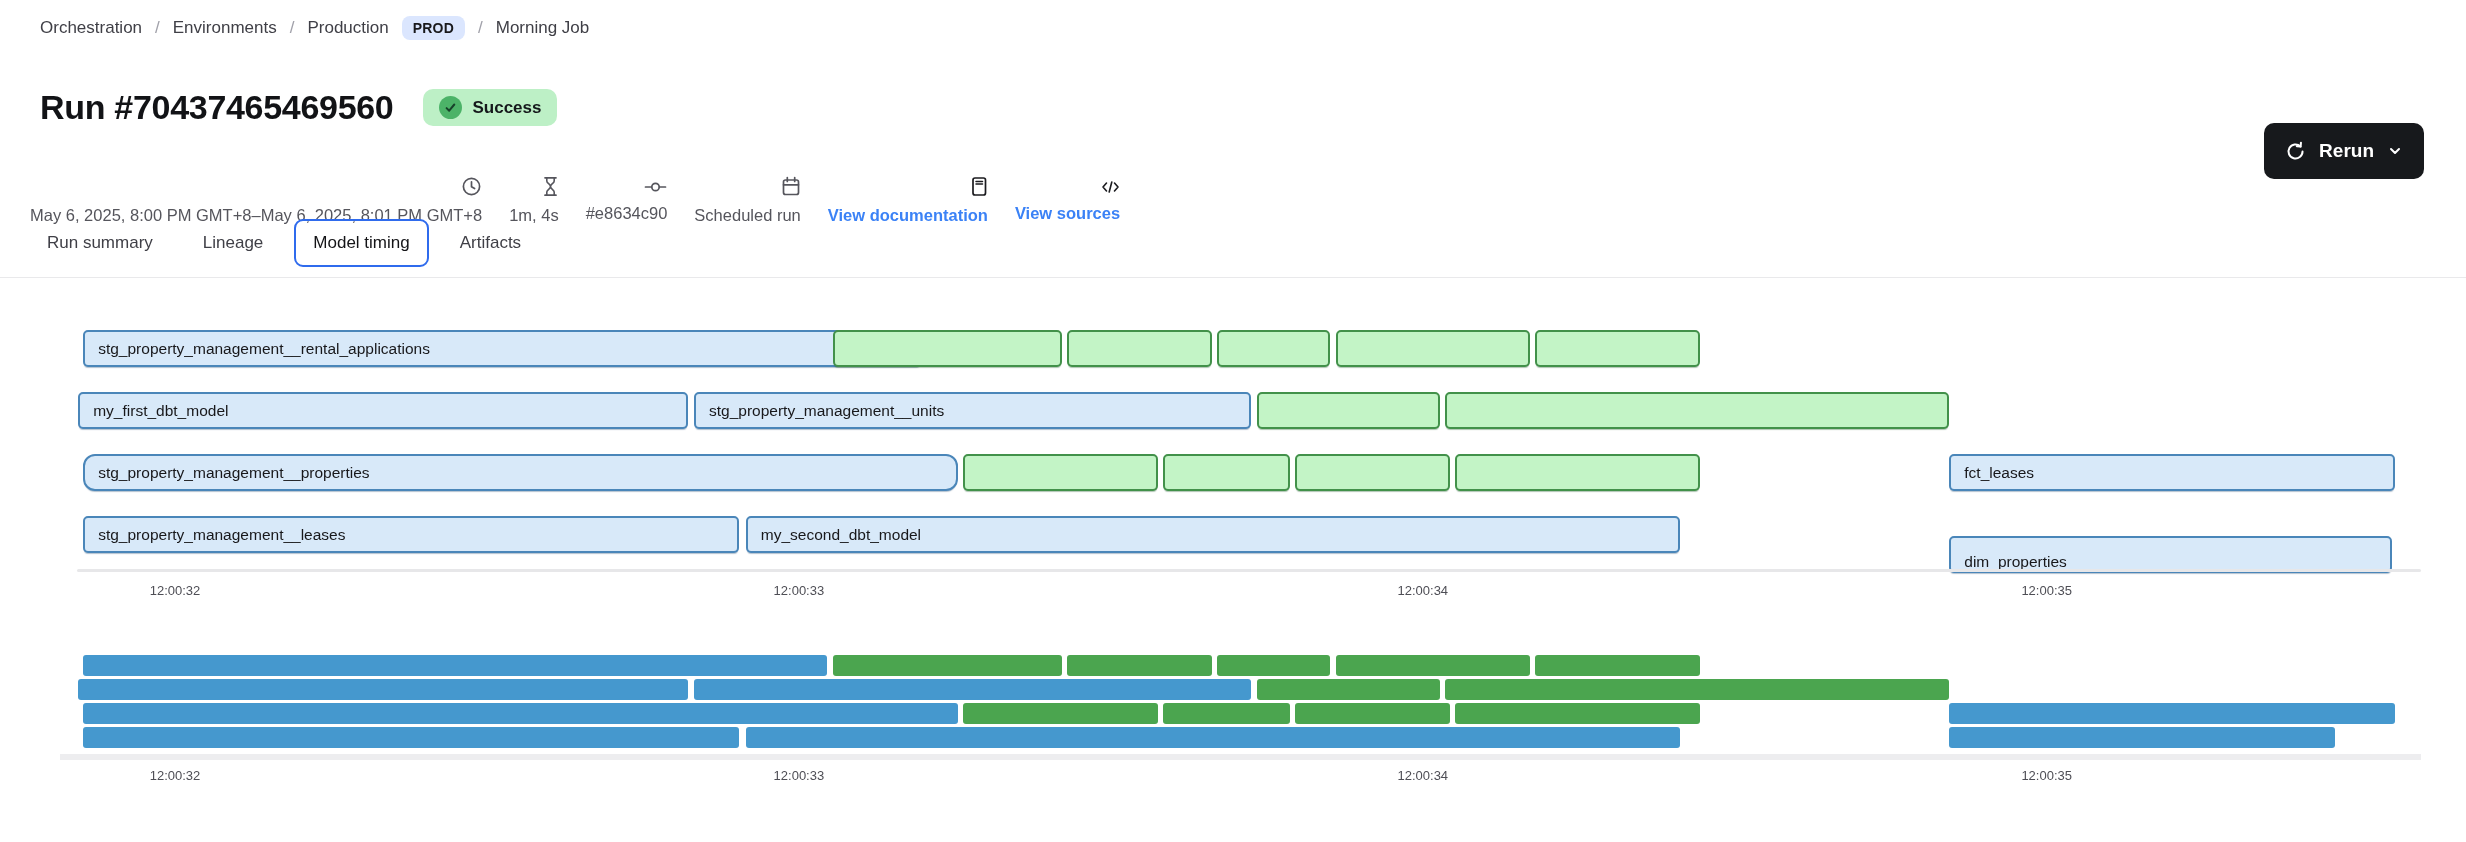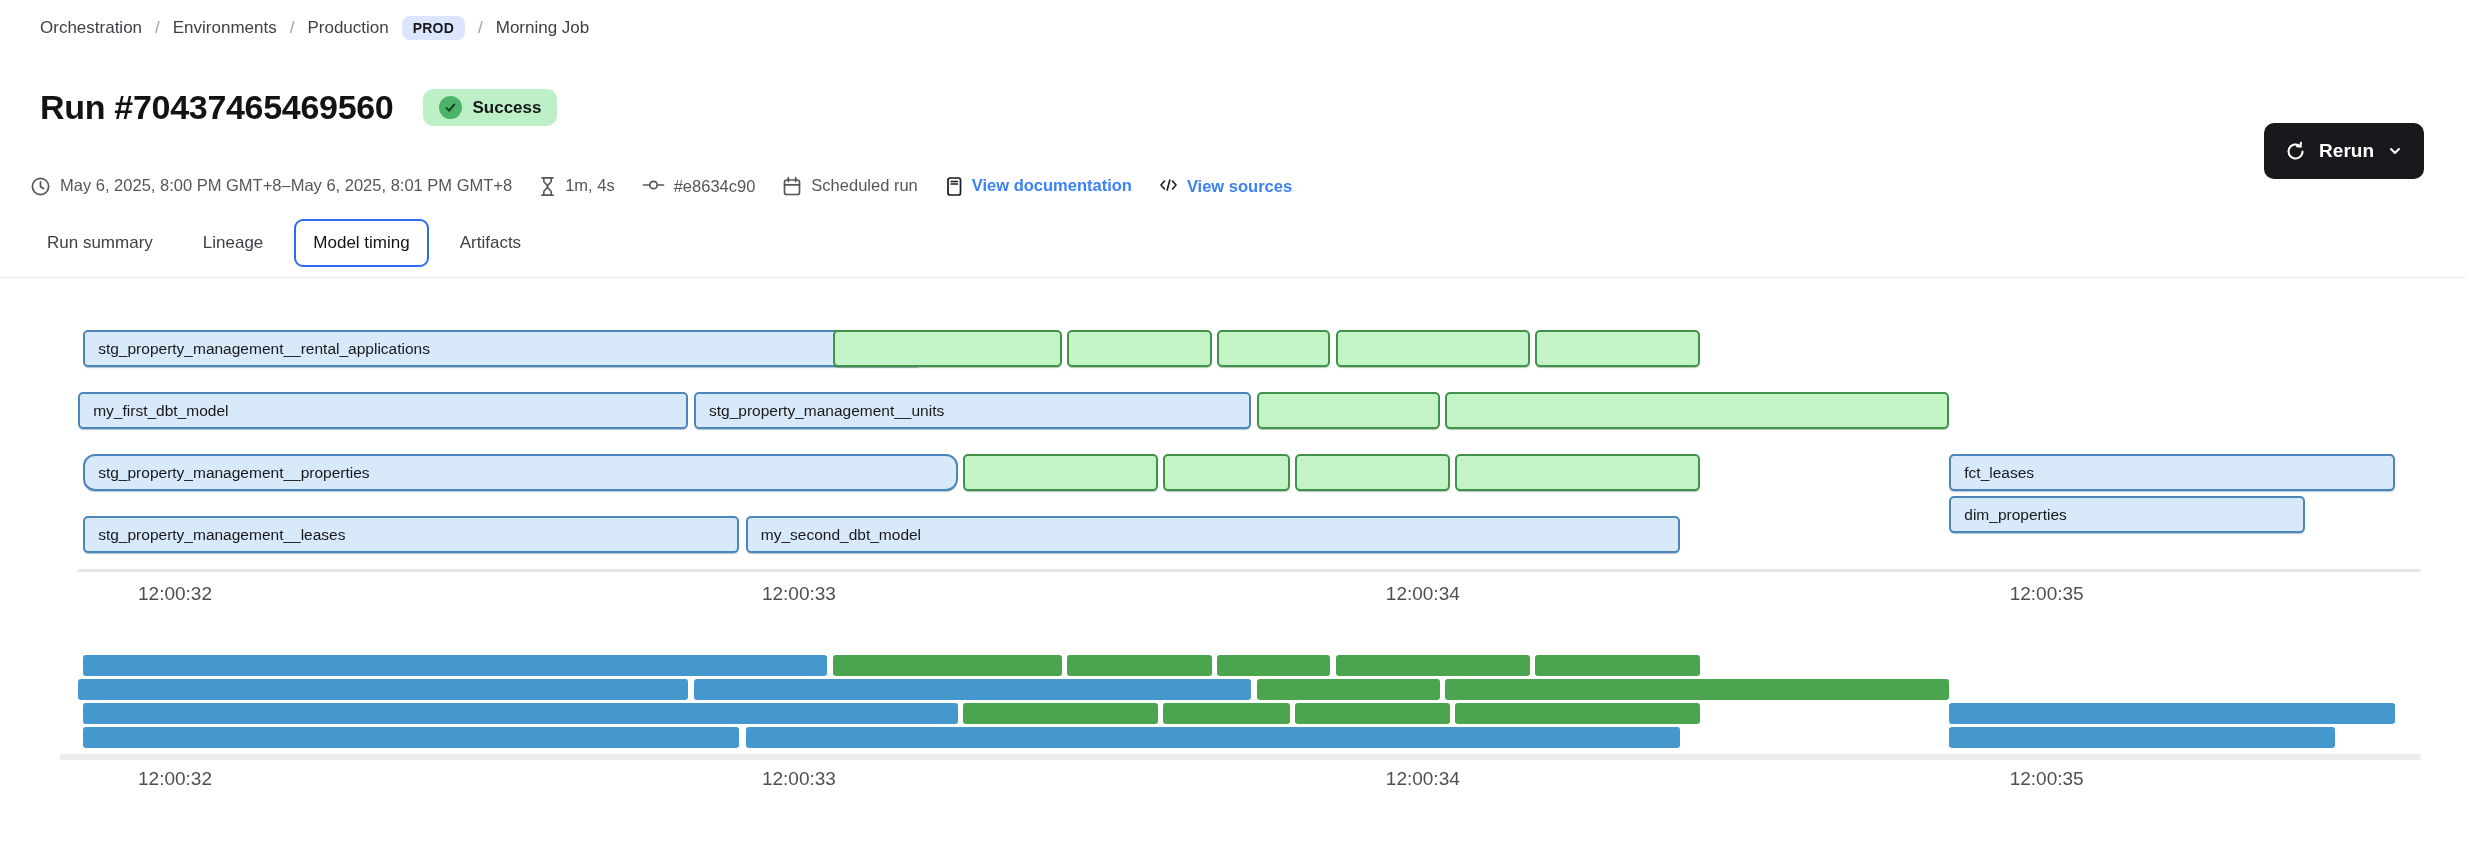--- a/index.html
+++ b/index.html
@@ -24,21 +24,21 @@
                   display:flex; align-items:center; justify-content:center; flex:0 0 auto; }
 
   
   .rerun-btn { position:absolute; top:123px; right:42px; height:56px; background:var(--rerun-bg);
                border:none; border-radius:10px; display:flex; align-items:center; gap:13px;
                padding:0 21px; color:#fff; font-size:19px; font-weight:600; cursor:pointer; }
 
   
   .meta-row { position:absolute; left:30px; top:176px; display:flex; align-items:center; gap:27px;
               font-size:16.5px; color:#55555c; }
-  .meta-item { display:flex; align-items:flex-start; gap:9px; white-space:nowrap; }
+  .meta-item { display:flex; align-items:flex-end; gap:9px; white-space:nowrap;flex-direction:column; }
   .meta-link { color:#3b82f6; font-weight:700; text-underline-offset:4px;
                text-decoration-thickness:1.5px; cursor:pointer; }
 
   
   .tabs { position:absolute; left:28px; top:219px; display:flex; align-items:center; gap:12px; }
   .tab { padding:12px 17px; font-size:17px; font-weight:500; color:#3f3f46; border:2.5px solid transparent;
          border-radius:9px; cursor:pointer; white-space:nowrap; }
   .tab.selected { border-color:var(--accent); color:#141417; }
   .tabs-divider { position:absolute; left:0; top:277px; width:2466px; height:1px; background:#e9e9eb; }
 
@@ -48,21 +48,21 @@
                           box-shadow:0 2px 1px -1px rgba(40,80,120,.35); }
   .gantt-bar.main.green { background:var(--green-fill); border:2px solid var(--green-border);
                           box-shadow:0 2px 1px -1px rgba(30,90,40,.35); }
   .bar-label { padding-left:13px; font-size:15.5px; color:#18181b; white-space:nowrap; }
   .gantt-bar.mini { border-radius:3px; }
   .gantt-bar.mini.blue  { background:var(--mini-blue); }
   .gantt-bar.mini.green { background:var(--mini-green); }
 
   .axis-line { position:absolute; left:77px; top:569px; width:2344px; height:3px; background:#e7e7e9; border-radius:2px; }
   .mini-band { position:absolute; left:60px; top:754px; width:2361px; height:6px; background:#ededef; }
-  .tick-label { position:absolute; transform:translateX(-50%); font-size:19px; color:#4e4e55; white-space:nowrap; }
+  .tick-label { position:absolute; transform:translateX(-50%); font-size:13px; color:#4e4e55; white-space:nowrap; }
 </style>
 </head>
 <body>
 
 <div class="page" style="--accent: #2f6bed; --prod-bg: #dbe6fe; --success-bg: #bdf0c6; --success-circle: #4cb368; --rerun-bg: #17191c; --blue-fill: #d8e9f9; --blue-border: #4a86b9; --green-fill: #c3f4c6; --green-border: #42914a; --mini-blue: #4598ce; --mini-green: #4ba54f;">
 
   <nav class="breadcrumb">
     <span class="crumb">Orchestration</span>
     <span class="crumb-sep">/</span>
     <span class="crumb">Environments</span>
@@ -190,21 +190,21 @@
       <div class="gantt-bar main green" style="left: 1454.6px; width: 245.2px; top: 454px; height: 37px;"></div>
       <div class="gantt-bar main blue" style="left: 1949.3px; width: 445.5px; top: 454px; height: 37px;">
         <span class="bar-label">fct_leases</span>
       </div>
       <div class="gantt-bar main blue" style="left: 83.2px; width: 656.3px; top: 516px; height: 37px;">
         <span class="bar-label">stg_property_management__leases</span>
       </div>
       <div class="gantt-bar main blue" style="left: 745.8px; width: 934px; top: 516px; height: 37px;">
         <span class="bar-label">my_second_dbt_model</span>
       </div>
-      <div class="gantt-bar main blue" style="left: 1949.3px; width: 356px; top: 496px; height: 37px;">
+      <div class="gantt-bar main blue" style="left: 1949.3px; width: 443px; top: 536px; height: 37px; align-items: flex-end;">
         <span class="bar-label">dim_properties</span>
       </div>
     </div>
   <div class="axis-line"></div>
   <div id="gantt-ticks">
       <div class="tick-label" style="left: 175px; top: 583px;">12:00:32</div>
       <div class="tick-label" style="left: 798.9px; top: 583px;">12:00:33</div>
       <div class="tick-label" style="left: 1422.8px; top: 583px;">12:00:34</div>
       <div class="tick-label" style="left: 2046.7px; top: 583px;">12:00:35</div>
     </div>

